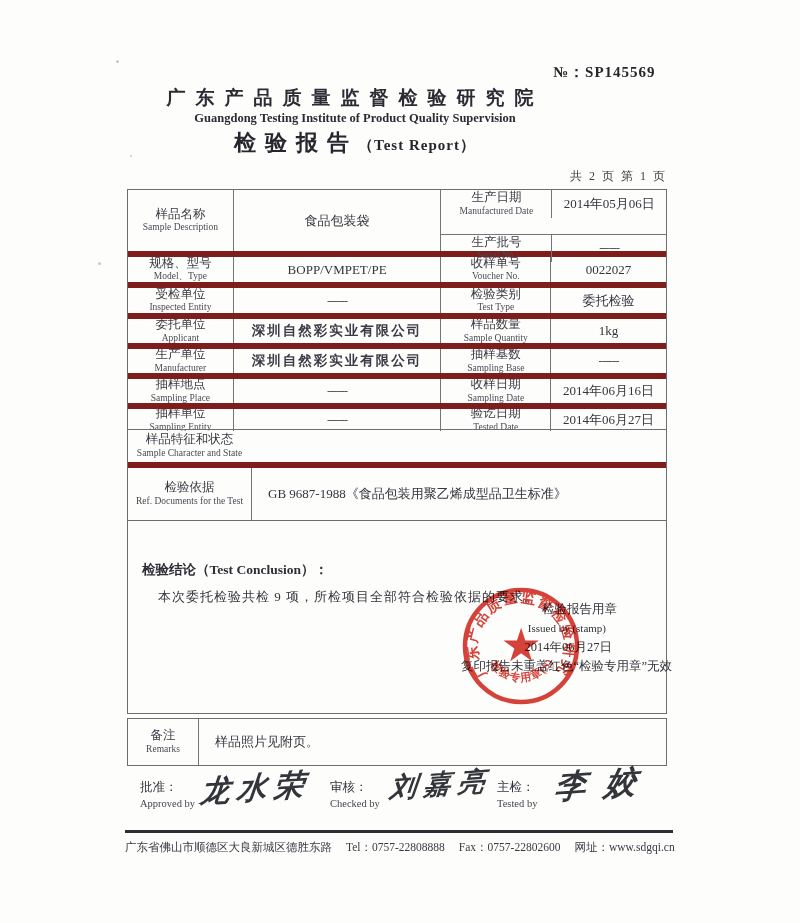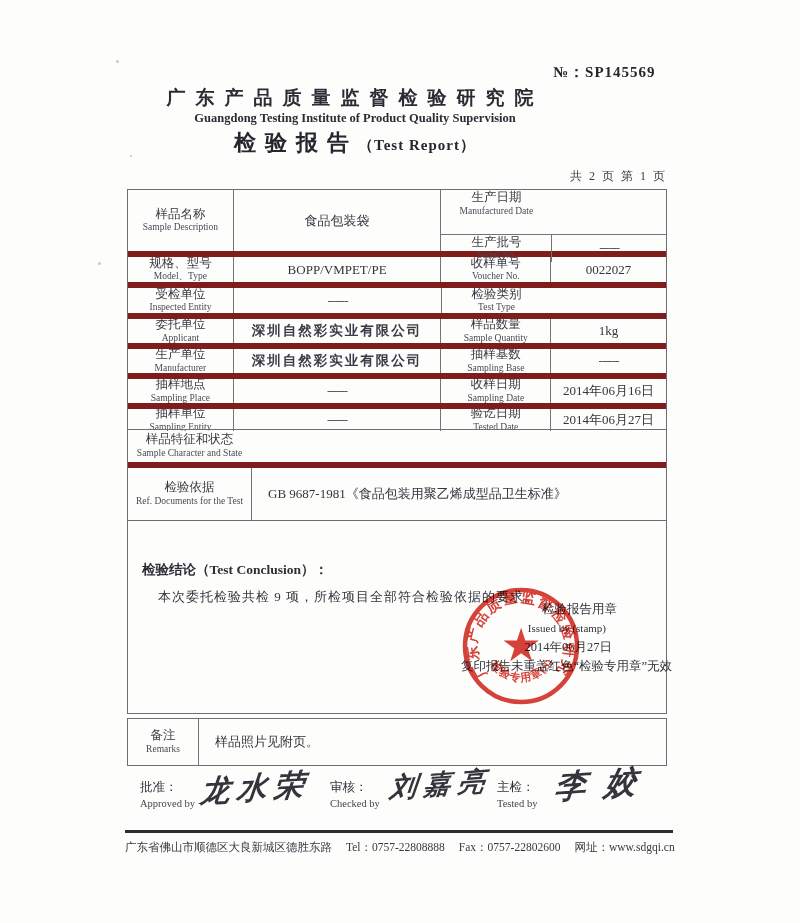--- a/index.html
+++ b/index.html
@@ -81,20 +81,21 @@
       <span class="lblcn">样品名称</span>
       <span class="lblen">Sample Description</span>
     </div>
     <div class="cell val" style="width:208px;">食品包装袋</div>
     <div class="subcol" style="width:226px;">
       <div class="subrow">
         <div class="cell" style="width:110px;">
           <span class="lblcn">生产日期</span>
           <span class="lblen">Manufactured Date</span>
         </div>
+        <div class="cell val" style="flex:1;">2014年05月06日</div>
       </div>
       <div class="subrow">
         <div class="cell" style="width:110px;">
           <span class="lblcn">生产批号</span>
           <span class="lblen">Serial No.</span>
         </div>
         <div class="cell val dash" style="flex:1;">------</div>
       </div>
     </div>
   </div>
@@ -115,20 +116,21 @@
   <div class="trow" style="height:31px;">
     <div class="cell" style="width:105px;">
       <span class="lblcn">受检单位</span>
       <span class="lblen">Inspected Entity</span>
     </div>
     <div class="cell val dash" style="width:208px;">------</div>
     <div class="cell" style="width:110px;">
       <span class="lblcn">检验类别</span>
       <span class="lblen">Test Type</span>
     </div>
+    <div class="cell val" style="width:116px;">委托检验</div>
   </div>
 
   <div class="trow" style="height:30px;">
     <div class="cell" style="width:105px;">
       <span class="lblcn">委托单位</span>
       <span class="lblen">Applicant</span>
     </div>
     <div class="cell val company" style="width:208px;">深圳自然彩实业有限公司</div>
     <div class="cell" style="width:110px;">
       <span class="lblcn">样品数量</span>
@@ -182,21 +184,21 @@
     <div class="cell" style="width:123px;">
       <span class="lblcn">样品特征和状态</span>
       <span class="lblen">Sample Character and State</span>
     </div>
   </div>
   <div class="trow" style="height:58px;">
     <div class="cell" style="width:123px;">
       <span class="lblcn">检验依据</span>
       <span class="lblen">Ref. Documents for the Test</span>
     </div>
-    <div class="cell val val-left" style="flex:1;">GB 9687-1981《食品包装用聚乙烯成型品卫生标准》</div>
+    <div class="cell val val-left" style="flex:1;">GB 9687-1988《食品包装用聚乙烯成型品卫生标准》</div>
   </div>
 </div>
 
 <div class="abs tbl" style="left:127px;top:520px;width:540px;height:194px;">
   <div class="abs concl-title">检验结论（Test Conclusion）：</div>
   <div class="abs concl-body">本次委托检验共检 9 项，所检项目全部符合检验依据的要求。</div>
 </div>
 
 <div class="abs stamp-lines">
   <div class="sl1">检验报告用章</div>

